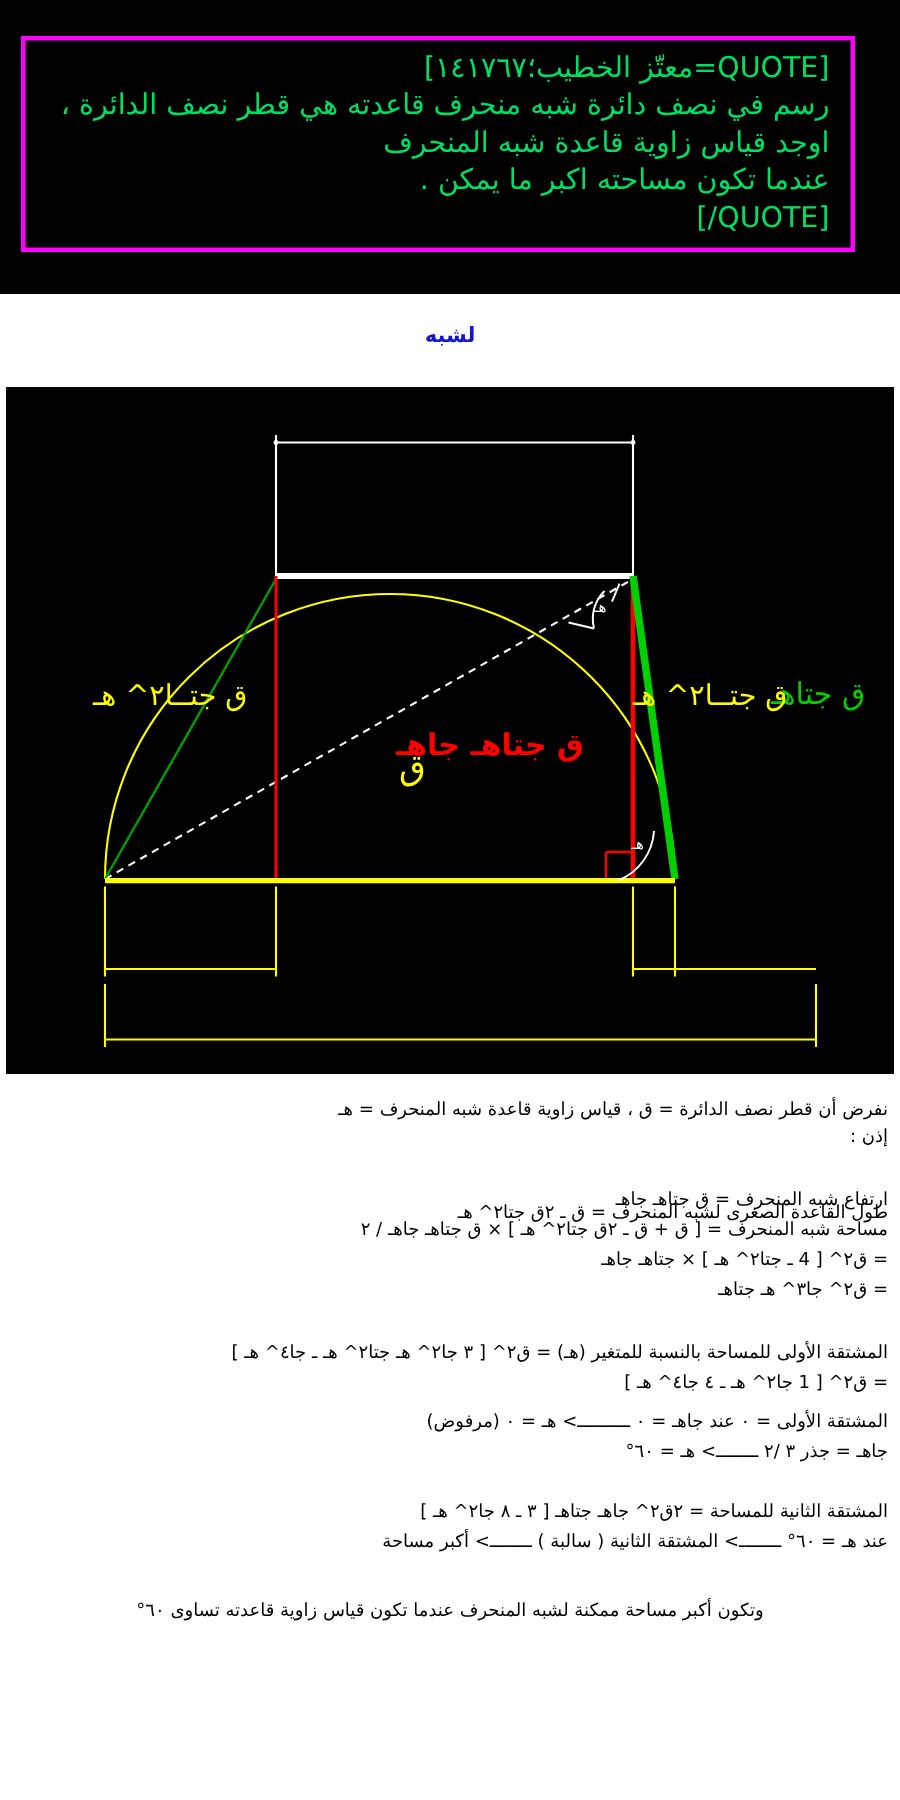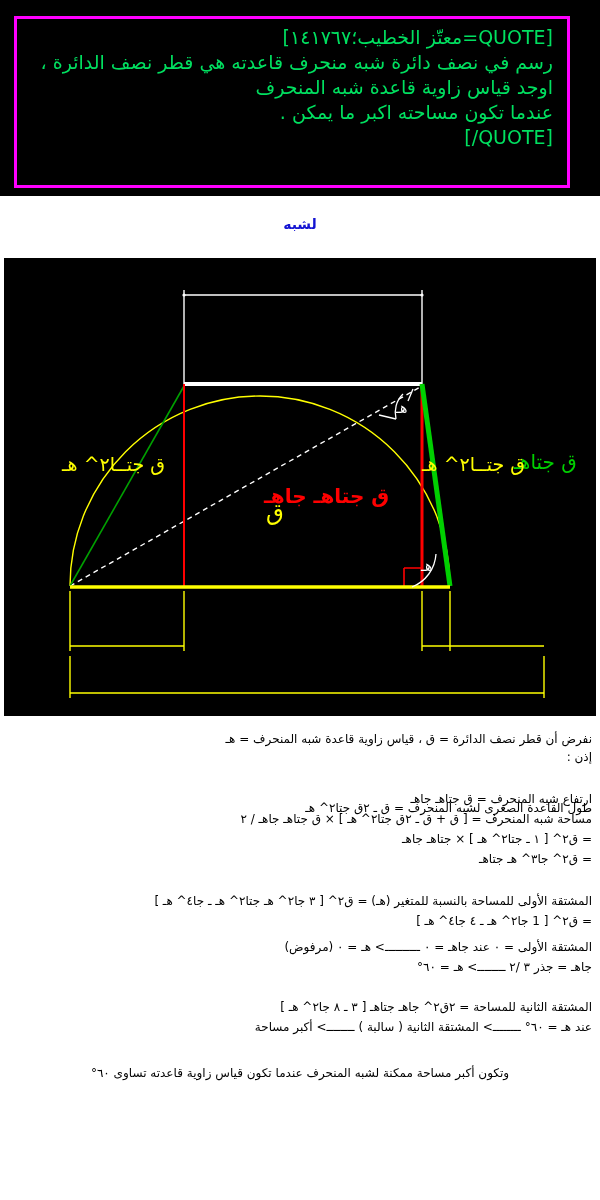--- a/index.html
+++ b/index.html
@@ -10,22 +10,22 @@
     overflow:hidden;
     position:relative;
   }
 
   
   #quote-banner{
     position:absolute;left:0;top:0;width:600px;height:196px;
     background:#000000;
   }
   #quote-frame{
-    position:absolute;left:14px;top:16px;
-    width:556px;height:172px;
+    position:absolute;left:14px;top:24px;
+    width:556px;height:144px;
     border:3px solid #ff00ff;
     box-sizing:border-box;
     background:#000000;
   }
   #quote-text{
     position:absolute;left:8px;right:14px;top:6px;
     color:#00e060;
     direction:rtl;text-align:right;
     font-family:"DejaVu Sans","Liberation Sans",sans-serif;
     font-size:19px;line-height:25px;
@@ -79,21 +79,21 @@
     color:#ffff00;font-size:19px;
   }
   #label-bottom-right{
     left:418px;top:195px;
     color:#ffff00;font-size:19px;
   }
   #label-diameter{
     left:262px;top:241px;
     color:#ffff00;font-size:23px;
   }
-  .sup-label{position:absolute;color:#ffffff;font-size:14px;}
+  .sup-label{position:absolute;color:#ffffff;font-size:10px;}
 
   
   #proof{
     position:absolute;left:0;top:718px;width:600px;height:482px;
     background:#ffffff;
     direction:rtl;
   }
   .pline{
     position:absolute;right:8px;
     color:#000000;
@@ -182,21 +182,21 @@
   <div class="sup-label" style="left:392px;top:142px;">هـ</div>
   <div class="sup-label" style="left:417px;top:300px;">هـ</div>
 </div>
 
 <div id="proof">
   <div class="pline" style="top:14px;">نفرض أن قطر نصف الدائرة = ق   ،   قياس زاوية قاعدة شبه المنحرف = هـ</div>
   <div class="pline" style="top:32px;">إذن :</div>
   <div class="pline" style="top:54px;margin-top:29px;">طول القاعدة الصغرى لشبه المنحرف = ق ـ ٢ق جتا٢^ هـ</div>
   <div class="pline" style="top:74px;">ارتفاع شبه المنحرف = ق جتاهـ جاهـ</div>
   <div class="pline" style="top:94px;">مساحة شبه المنحرف = [ ق + ق ـ ٢ق جتا٢^ هـ ] × ق جتاهـ جاهـ / ٢</div>
-  <div class="pline" style="top:114px;">= ق٢^ [ ١ ـ جتا٢^ هـ ] × جتاهـ جاهـ</div>
+  <div class="pline" style="top:114px;">= ق٢^ [ 4 ـ جتا٢^ هـ ] × جتاهـ جاهـ</div>
   <div class="pline" style="top:134px;">= ق٢^ جا٣^ هـ جتاهـ</div>
   <div class="pline" style="top:176px;">المشتقة الأولى للمساحة بالنسبة للمتغير (هـ) = ق٢^ [ ٣ جا٢^ هـ جتا٢^ هـ ـ جا٤^ هـ ]</div>
   <div class="pline" style="top:196px;">= ق٢^ [ 1 جا٢^ هـ ـ ٤ جا٤^ هـ ]</div>
   <div class="pline" style="top:222px;">المشتقة الأولى = ٠   عند جاهـ = ٠   ــــــــــ&gt;  هـ = ٠  (مرفوض)</div>
   <div class="pline" style="top:242px;margin-left:33px;">جاهـ = جذر ٣ /٢   ــــــــ&gt;  هـ = ٦٠°</div>
   <div class="pline" style="top:282px;">المشتقة الثانية للمساحة = ٢ق٢^ جاهـ جتاهـ [ ٣ ـ ٨ جا٢^ هـ ]</div>
   <div class="pline" style="top:302px;">عند  هـ = ٦٠°   ــــــــ&gt;  المشتقة الثانية ( سالبة )  ــــــــ&gt;  أكبر مساحة</div>
   <div class="pline ctr" style="top:348px;">وتكون أكبر مساحة ممكنة لشبه المنحرف عندما تكون قياس زاوية قاعدته تساوى  ٦٠°</div>
 </div>
 

